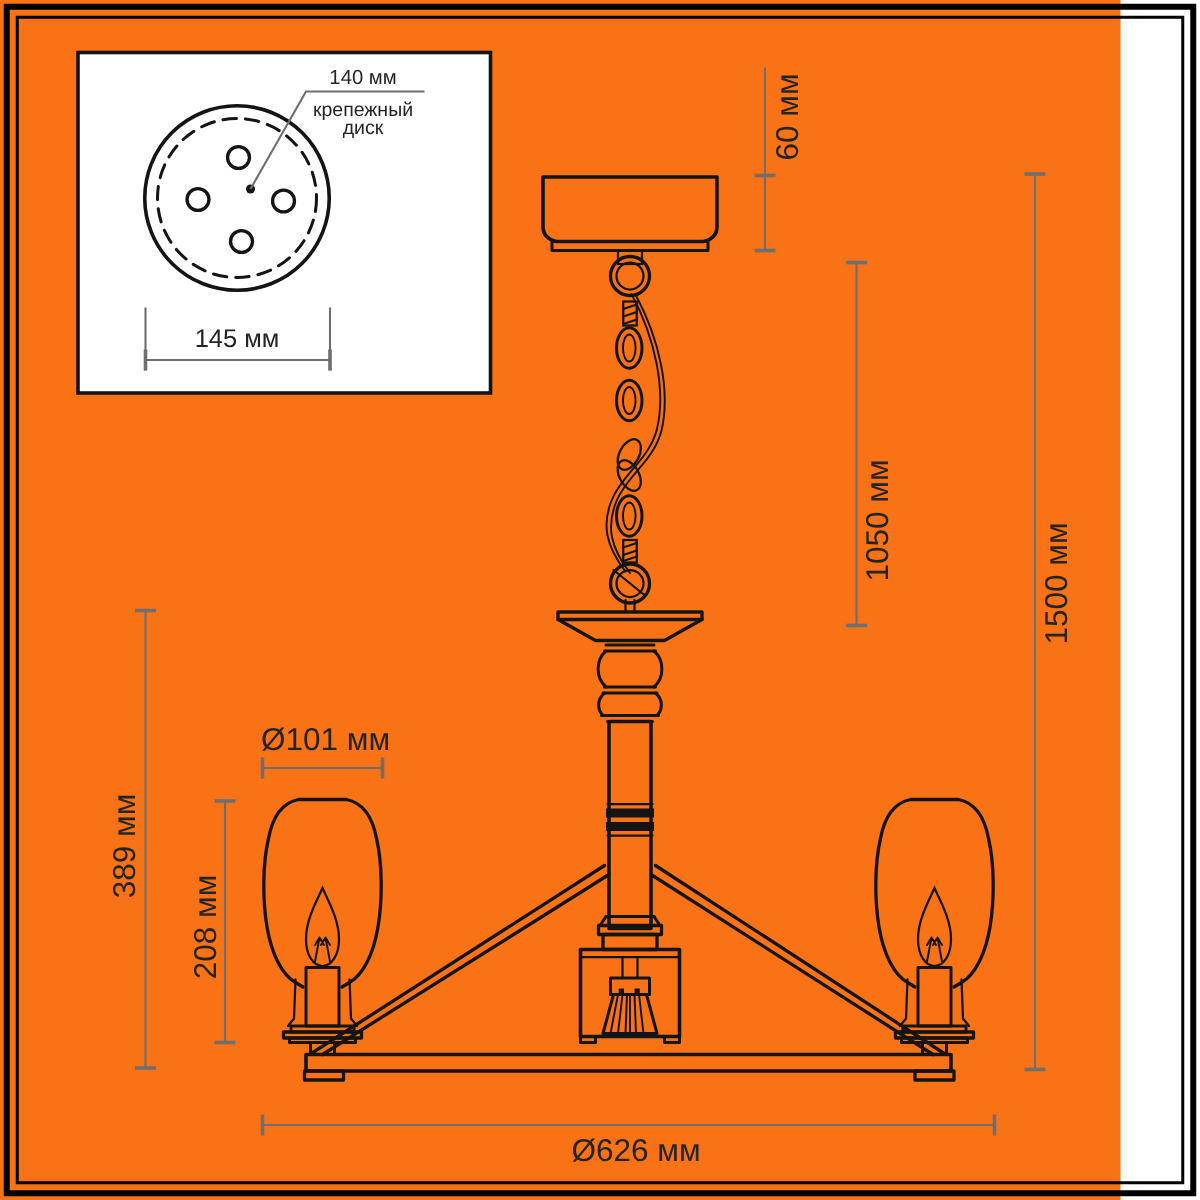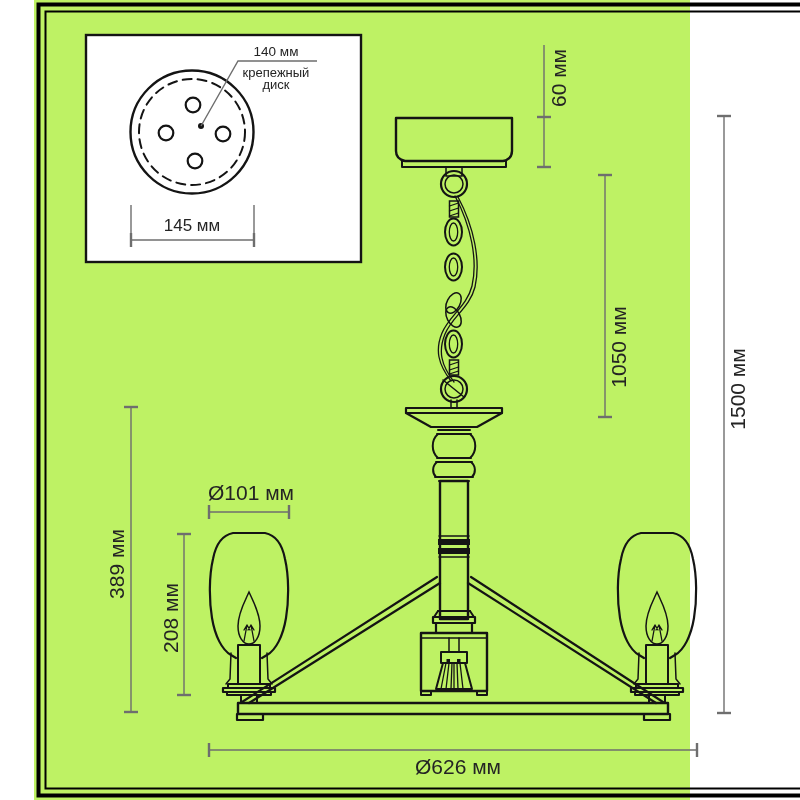--- a/index.html
+++ b/index.html
@@ -1,16 +1,16 @@
 <!DOCTYPE html>
 <html><head>
 <meta charset="utf-8">
 <style>
   html,body{margin:0;padding:0;background:#fff;}
-  .stage{position:relative;width:656px;height:800px;background:#bef264;font-family:"Liberation Sans",sans-serif;margin-left:34px;}
+  .stage{position:relative;width:747px;height:800px;background:#f97316;font-family:"Liberation Sans",sans-serif;}
   svg{display:block;}
   
   .s24{stroke:#141414;stroke-width:2.4;fill:none;stroke-linejoin:round;stroke-linecap:round;}
   .s22{stroke:#141414;stroke-width:2.2;fill:none;stroke-linejoin:round;stroke-linecap:round;}
   .s20{stroke:#141414;stroke-width:2.0;fill:none;stroke-linejoin:round;stroke-linecap:round;}
   .s15{stroke:#141414;stroke-width:1.5;fill:none;stroke-linecap:round;}
   .s13{stroke:#141414;stroke-width:1.3;fill:none;stroke-linecap:round;}
   .blk{fill:#141414;stroke:none;}
   .dashed{stroke-dasharray:9 6;}
   

